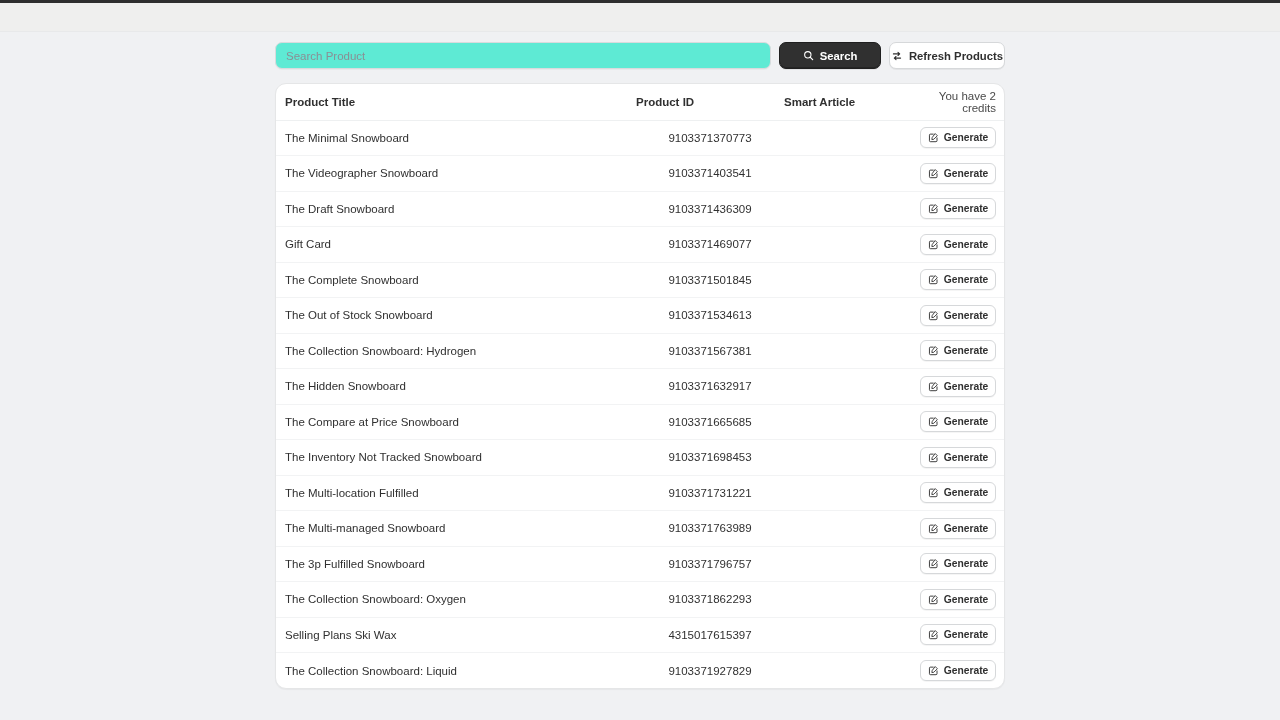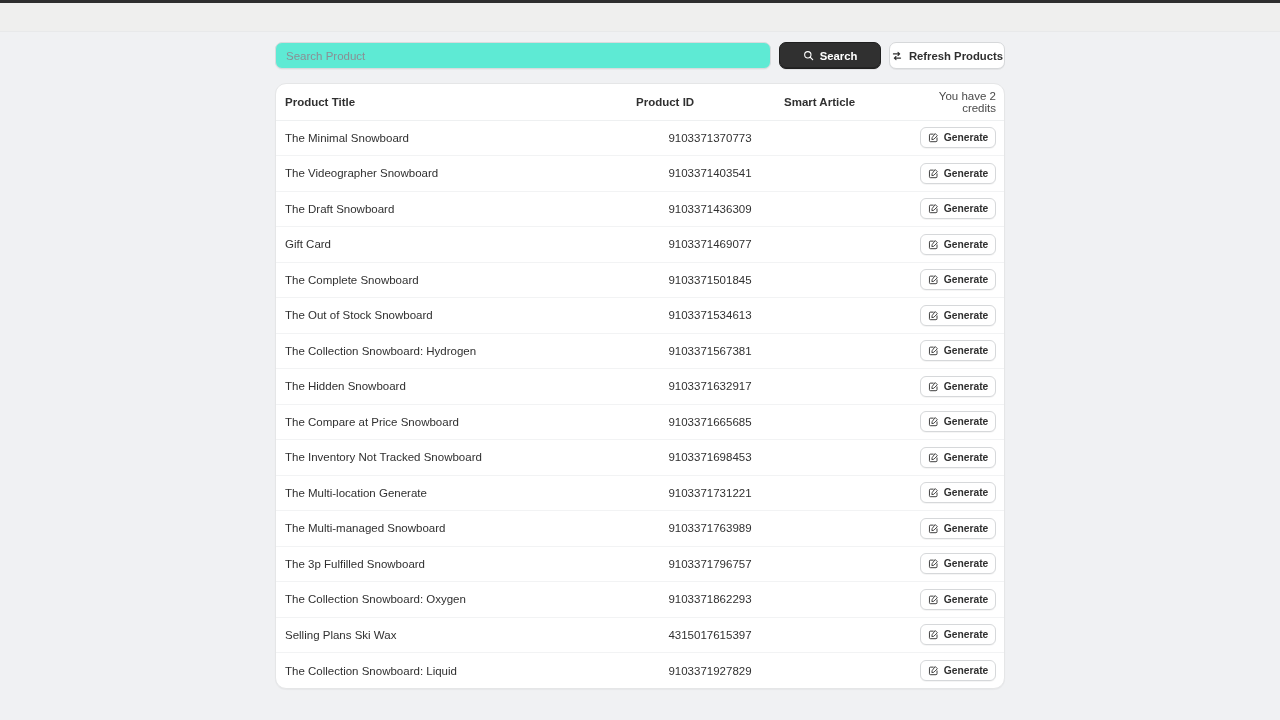--- a/index.html
+++ b/index.html
@@ -354,21 +354,21 @@
                   <span>
                     <svg width="11" height="11" viewBox="0 0 16 16" fill="none">
                       <path d="M13.1 8.6 V12.6 A1.5 1.5 0 0 1 11.6 14.1 H3.6 A1.5 1.5 0 0 1 2.1 12.6 V4.6 A1.5 1.5 0 0 1 3.6 3.1 H7.6" stroke="#303030" stroke-width="1.35" stroke-linecap="round" stroke-linejoin="round"></path>
                       <path d="M10.4 2.2 L13.6 5.4 L8.4 10.6 L5.6 11.0 L6.0 8.2 Z" stroke="#303030" stroke-width="1.3" stroke-linejoin="round" fill="none"></path>
                     </svg>
                   </span>
                   <span>Generate</span>
                 </span></td>
             </tr>
             <tr>
-              <td class="col-title"><span class="product-link">The Multi-location Generate</span></td>
+              <td class="col-title"><span class="product-link">The Multi-location Fulfilled</span></td>
               <td class="col-pid"><span class="pid-text">9103371731221</span></td>
               <td class="col-sa"></td>
               <td class="col-action"><span class="btn-generate">
                   <span>
                     <svg width="11" height="11" viewBox="0 0 16 16" fill="none">
                       <path d="M13.1 8.6 V12.6 A1.5 1.5 0 0 1 11.6 14.1 H3.6 A1.5 1.5 0 0 1 2.1 12.6 V4.6 A1.5 1.5 0 0 1 3.6 3.1 H7.6" stroke="#303030" stroke-width="1.35" stroke-linecap="round" stroke-linejoin="round"></path>
                       <path d="M10.4 2.2 L13.6 5.4 L8.4 10.6 L5.6 11.0 L6.0 8.2 Z" stroke="#303030" stroke-width="1.3" stroke-linejoin="round" fill="none"></path>
                     </svg>
                   </span>
                   <span>Generate</span>

